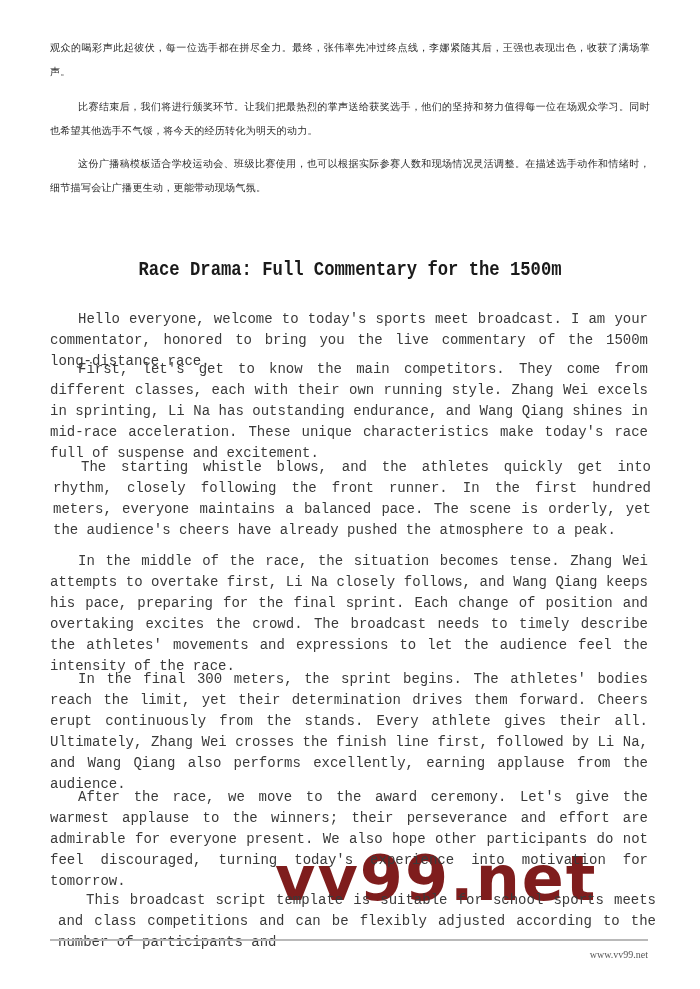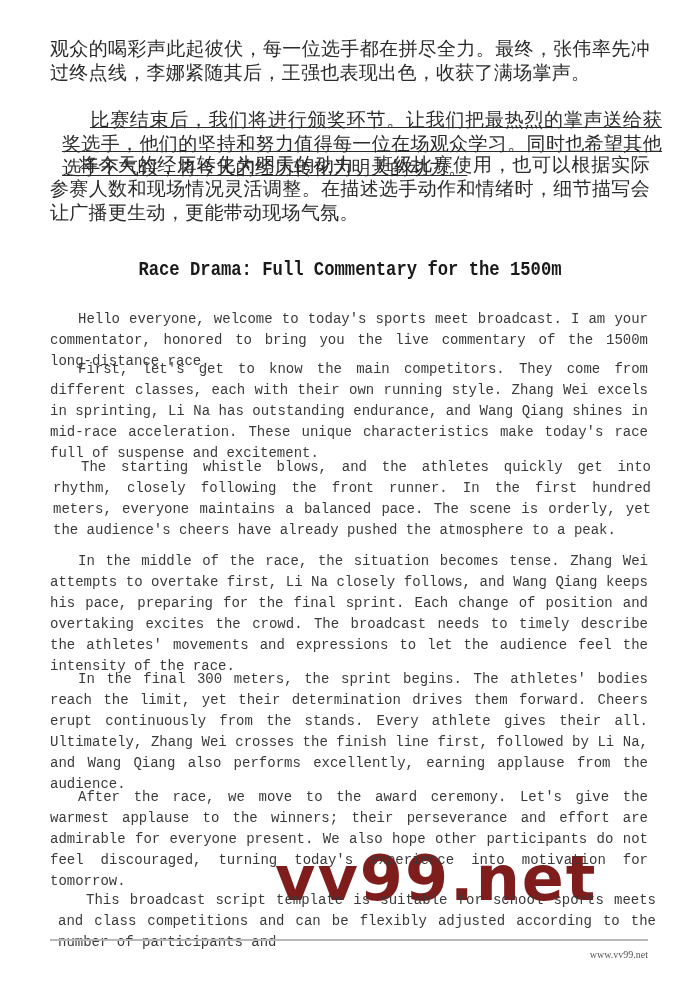--- a/index.html
+++ b/index.html
@@ -5,21 +5,21 @@
   html, body { margin: 0; padding: 0; }
   body {
     width: 700px; height: 989px; overflow: hidden;
     background: #ffffff; position: relative;
     color: #2a2a2a;
   }
   .page { position: absolute; left: 0; top: 0; width: 700px; height: 989px; }
   .cn {
     position: absolute; left: 50px; width: 600px;
     font-family: "DejaVu Serif", "Liberation Serif", serif;
-    font-size: 19px; line-height: 24px; color: #2b2b2b;
+    font-size: 10px; line-height: 24px; color: #2b2b2b;
     text-align: justify; letter-spacing: 0.3px;
   }
   .cn .ind { display: inline-block; width: 28px; }
   .title {
     position: absolute; left: 0; width: 700px; top: 258px;
     text-align: center;
     font-family: "Liberation Mono", "DejaVu Sans Mono", monospace;
     font-size: 20px; font-weight: bold; color: #1a1a1a;
     letter-spacing: 0px; transform: scaleX(0.86); transform-origin: center;
   }
@@ -51,23 +51,23 @@
 <body>
 
 <div class="page">
 
   <div class="watermark">vv99.net</div>
 
   <div class="content">
 
     <p class="cn" style="top:36px; margin:0;"><span>观众的喝彩声此起彼伏，每一位选手都在拼尽全力。最终，张伟率先冲过终点线，李娜紧随其后，王强也表现出色，收获了满场掌声。</span></p>
 
-    <p class="cn" style="top:95px; margin:12px;text-decoration:underline;"><span class="ind"></span><span>比赛结束后，我们将进行颁奖环节。让我们把最热烈的掌声送给获奖选手，他们的坚持和努力值得每一位在场观众学习。同时也希望其他选手不气馁，将今天的经历转化为明天的动力。</span></p>
+    <p class="cn" style="top:95px; margin:0;"><span class="ind"></span><span>比赛结束后，我们将进行颁奖环节。让我们把最热烈的掌声送给获奖选手，他们的坚持和努力值得每一位在场观众学习。同时也希望其他选手不气馁，将今天的经历转化为明天的动力。</span></p>
 
-    <p class="cn" style="top:152px; margin:0;"><span class="ind"></span><span>将今天的经历转化为明天的动力、班级比赛使用，也可以根据实际参赛人数和现场情况灵活调整。在描述选手动作和情绪时，细节描写会让广播更生动，更能带动现场气氛。</span></p>
+    <p class="cn" style="top:152px; margin:0;"><span class="ind"></span><span>这份广播稿模板适合学校运动会、班级比赛使用，也可以根据实际参赛人数和现场情况灵活调整。在描述选手动作和情绪时，细节描写会让广播更生动，更能带动现场气氛。</span></p>
 
     <h1 class="title" style="margin:0;">Race Drama: Full Commentary for the 1500m</h1>
 
     <p class="en" style="top:309px; margin:0;"><span class="ind"></span><span>Hello everyone, welcome to today's sports meet broadcast. I am your commentator, honored to bring you the live commentary of the 1500m long-distance race.</span></p>
 
     <p class="en" style="top:359px; margin:0;"><span class="ind"></span><span>First, let's get to know the main competitors. They come from different classes, each with their own running style. Zhang Wei excels in sprinting, Li Na has outstanding endurance, and Wang Qiang shines in mid-race acceleration. These unique characteristics make today's race full of suspense and excitement.</span></p>
 
     <p class="en" style="top:454px; margin:3px;"><span class="ind"></span><span>The starting whistle blows, and the athletes quickly get into rhythm, closely following the front runner. In the first hundred meters, everyone maintains a balanced pace. The scene is orderly, yet the audience's cheers have already pushed the atmosphere to a peak.</span></p>
 
     <p class="en" style="top:551px; margin:0;"><span class="ind"></span><span>In the middle of the race, the situation becomes tense. Zhang Wei attempts to overtake first, Li Na closely follows, and Wang Qiang keeps his pace, preparing for the final sprint. Each change of position and overtaking excites the crowd. The broadcast needs to timely describe the athletes' movements and expressions to let the audience feel the intensity of the race.</span></p>

